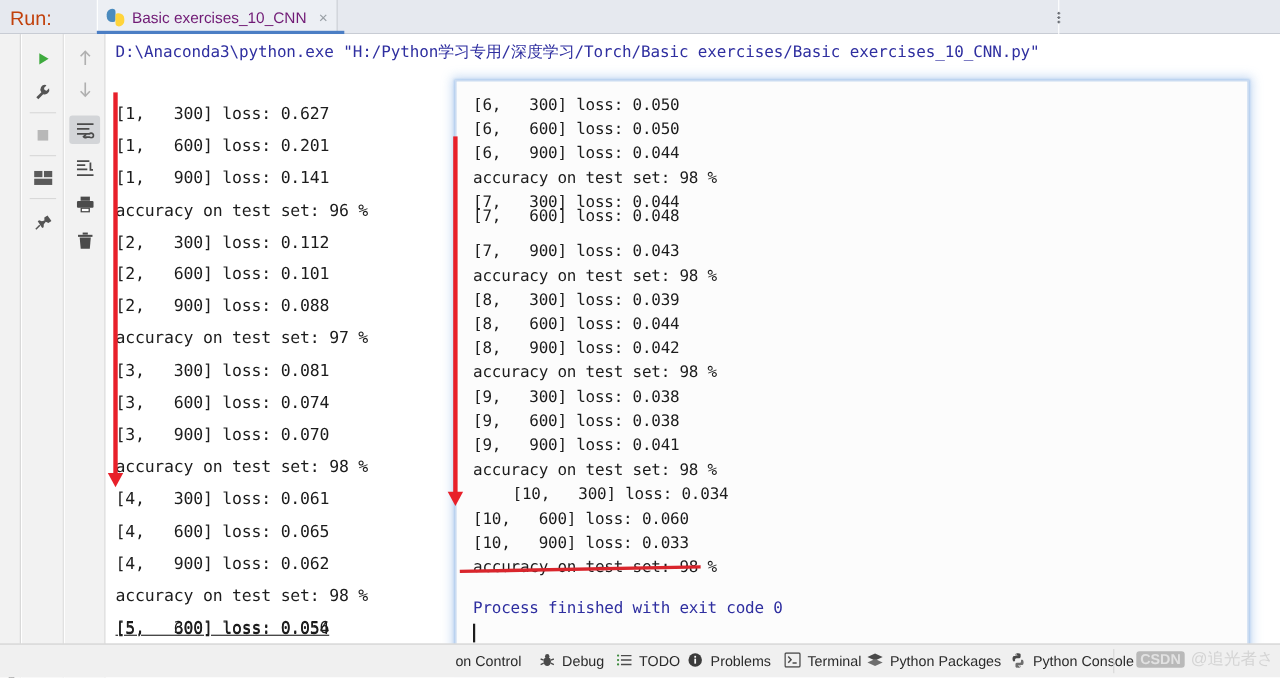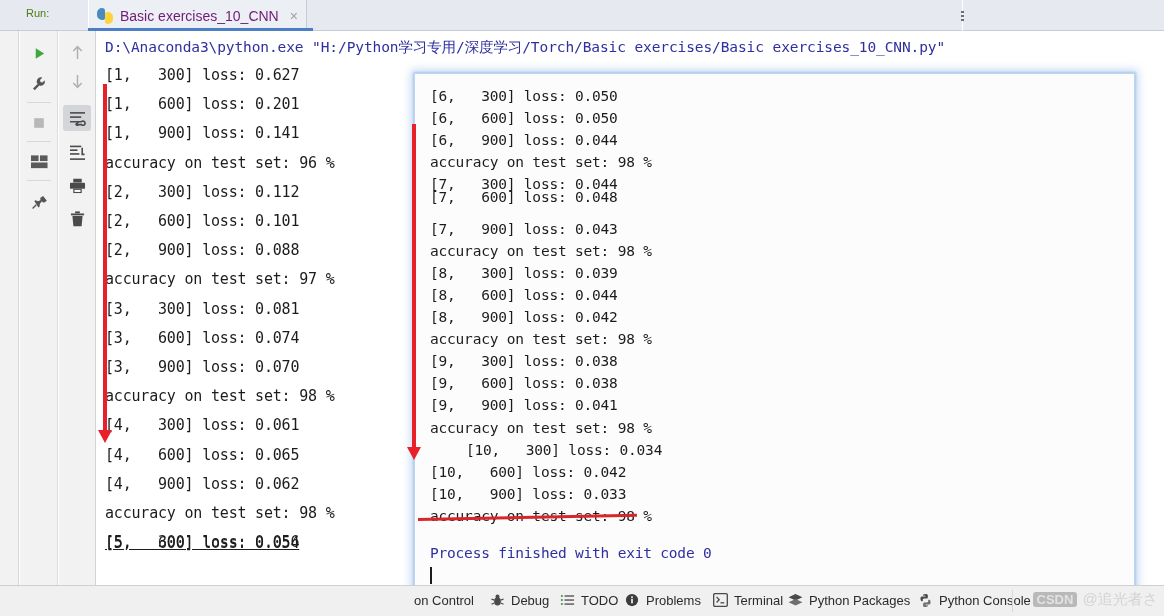--- a/index.html
+++ b/index.html
@@ -16,22 +16,22 @@
     background: #ffffff;
   }
 
   
   .tabbar {
     position: absolute; left: 0; top: 0; width: 1164px; height: 31px;
     background: #e6e9ef;
     border-bottom: 1px solid #c8ccd4;
   }
   .run-label {
-    position: absolute; left: 26px; top: 7px;
-    font-size: 11px; color: #4d7c0f;
+    position: absolute; left: 9px; top: 7px;
+    font-size: 18px; color: #c2410c;
   }
   .tab {
     position: absolute; left: 88px; top: 0; height: 31px;
     display: flex; align-items: center; gap: 7px;
     padding: 0 8px 0 8px;
     background: #eceff4;
     border-left: 1px solid #ffffff;
     border-right: 1px solid #c9ccd3;
   }
   .tab.active { background: #eceff4; }
@@ -110,20 +110,21 @@
     font-size: 14.5px; color: #2f2fa0;
     white-space: pre;
     letter-spacing: -0.1px;
   }
   .out-line {
     position: absolute; left: 9px;
     font-family: "DejaVu Sans Mono", "Liberation Mono", monospace;
     font-size: 15px; color: #1c1c1c;
     white-space: pre;
     letter-spacing: -0.2px;
+    margin-top: 28px;
   }
 
   
   .overlay {
     position: absolute; left: 414px; top: 73px;
     width: 721px; height: 530px;
     background: #fcfcfc;
     border: 1px solid #bfd4ee;
     box-shadow: 0 0 9px 3px rgba(110,160,225,0.40),
                 0 0 2px 1px rgba(140,180,230,0.55);
@@ -333,21 +334,21 @@
         <div class="ov-line" style="top: 168.7px;">accuracy on test set: 98 %</div>
         <div class="ov-line" style="top: 190.8px;">[8,   300] loss: 0.039</div>
         <div class="ov-line" style="top: 212.9px;">[8,   600] loss: 0.044</div>
         <div class="ov-line" style="top: 235px;">[8,   900] loss: 0.042</div>
         <div class="ov-line" style="top: 257.1px;">accuracy on test set: 98 %</div>
         <div class="ov-line" style="top: 279.2px;">[9,   300] loss: 0.038</div>
         <div class="ov-line" style="top: 301.3px;">[9,   600] loss: 0.038</div>
         <div class="ov-line" style="top: 323.4px;">[9,   900] loss: 0.041</div>
         <div class="ov-line" style="top: 345.5px;">accuracy on test set: 98 %</div>
         <div class="ov-line" style="top: 367.6px; margin-left: 36px;">[10,   300] loss: 0.034</div>
-        <div class="ov-line" style="top: 389.7px;">[10,   600] loss: 0.042</div>
+        <div class="ov-line" style="top: 389.7px;">[10,   600] loss: 0.060</div>
         <div class="ov-line" style="top: 411.8px;">[10,   900] loss: 0.033</div>
         <div class="ov-line" style="top: 433.9px;">accuracy on test set: 98 %</div>
       </div>
     <div class="ov-finish">Process finished with exit code 0</div>
     <div class="ov-caret"></div>
   </div>
 
   <div class="arrow-shaft" style="left:103px; top:84px; width:3.5px; height:349px;"></div>
   <div class="arrow-head" style="left:98px; top:430px;"></div>
 

